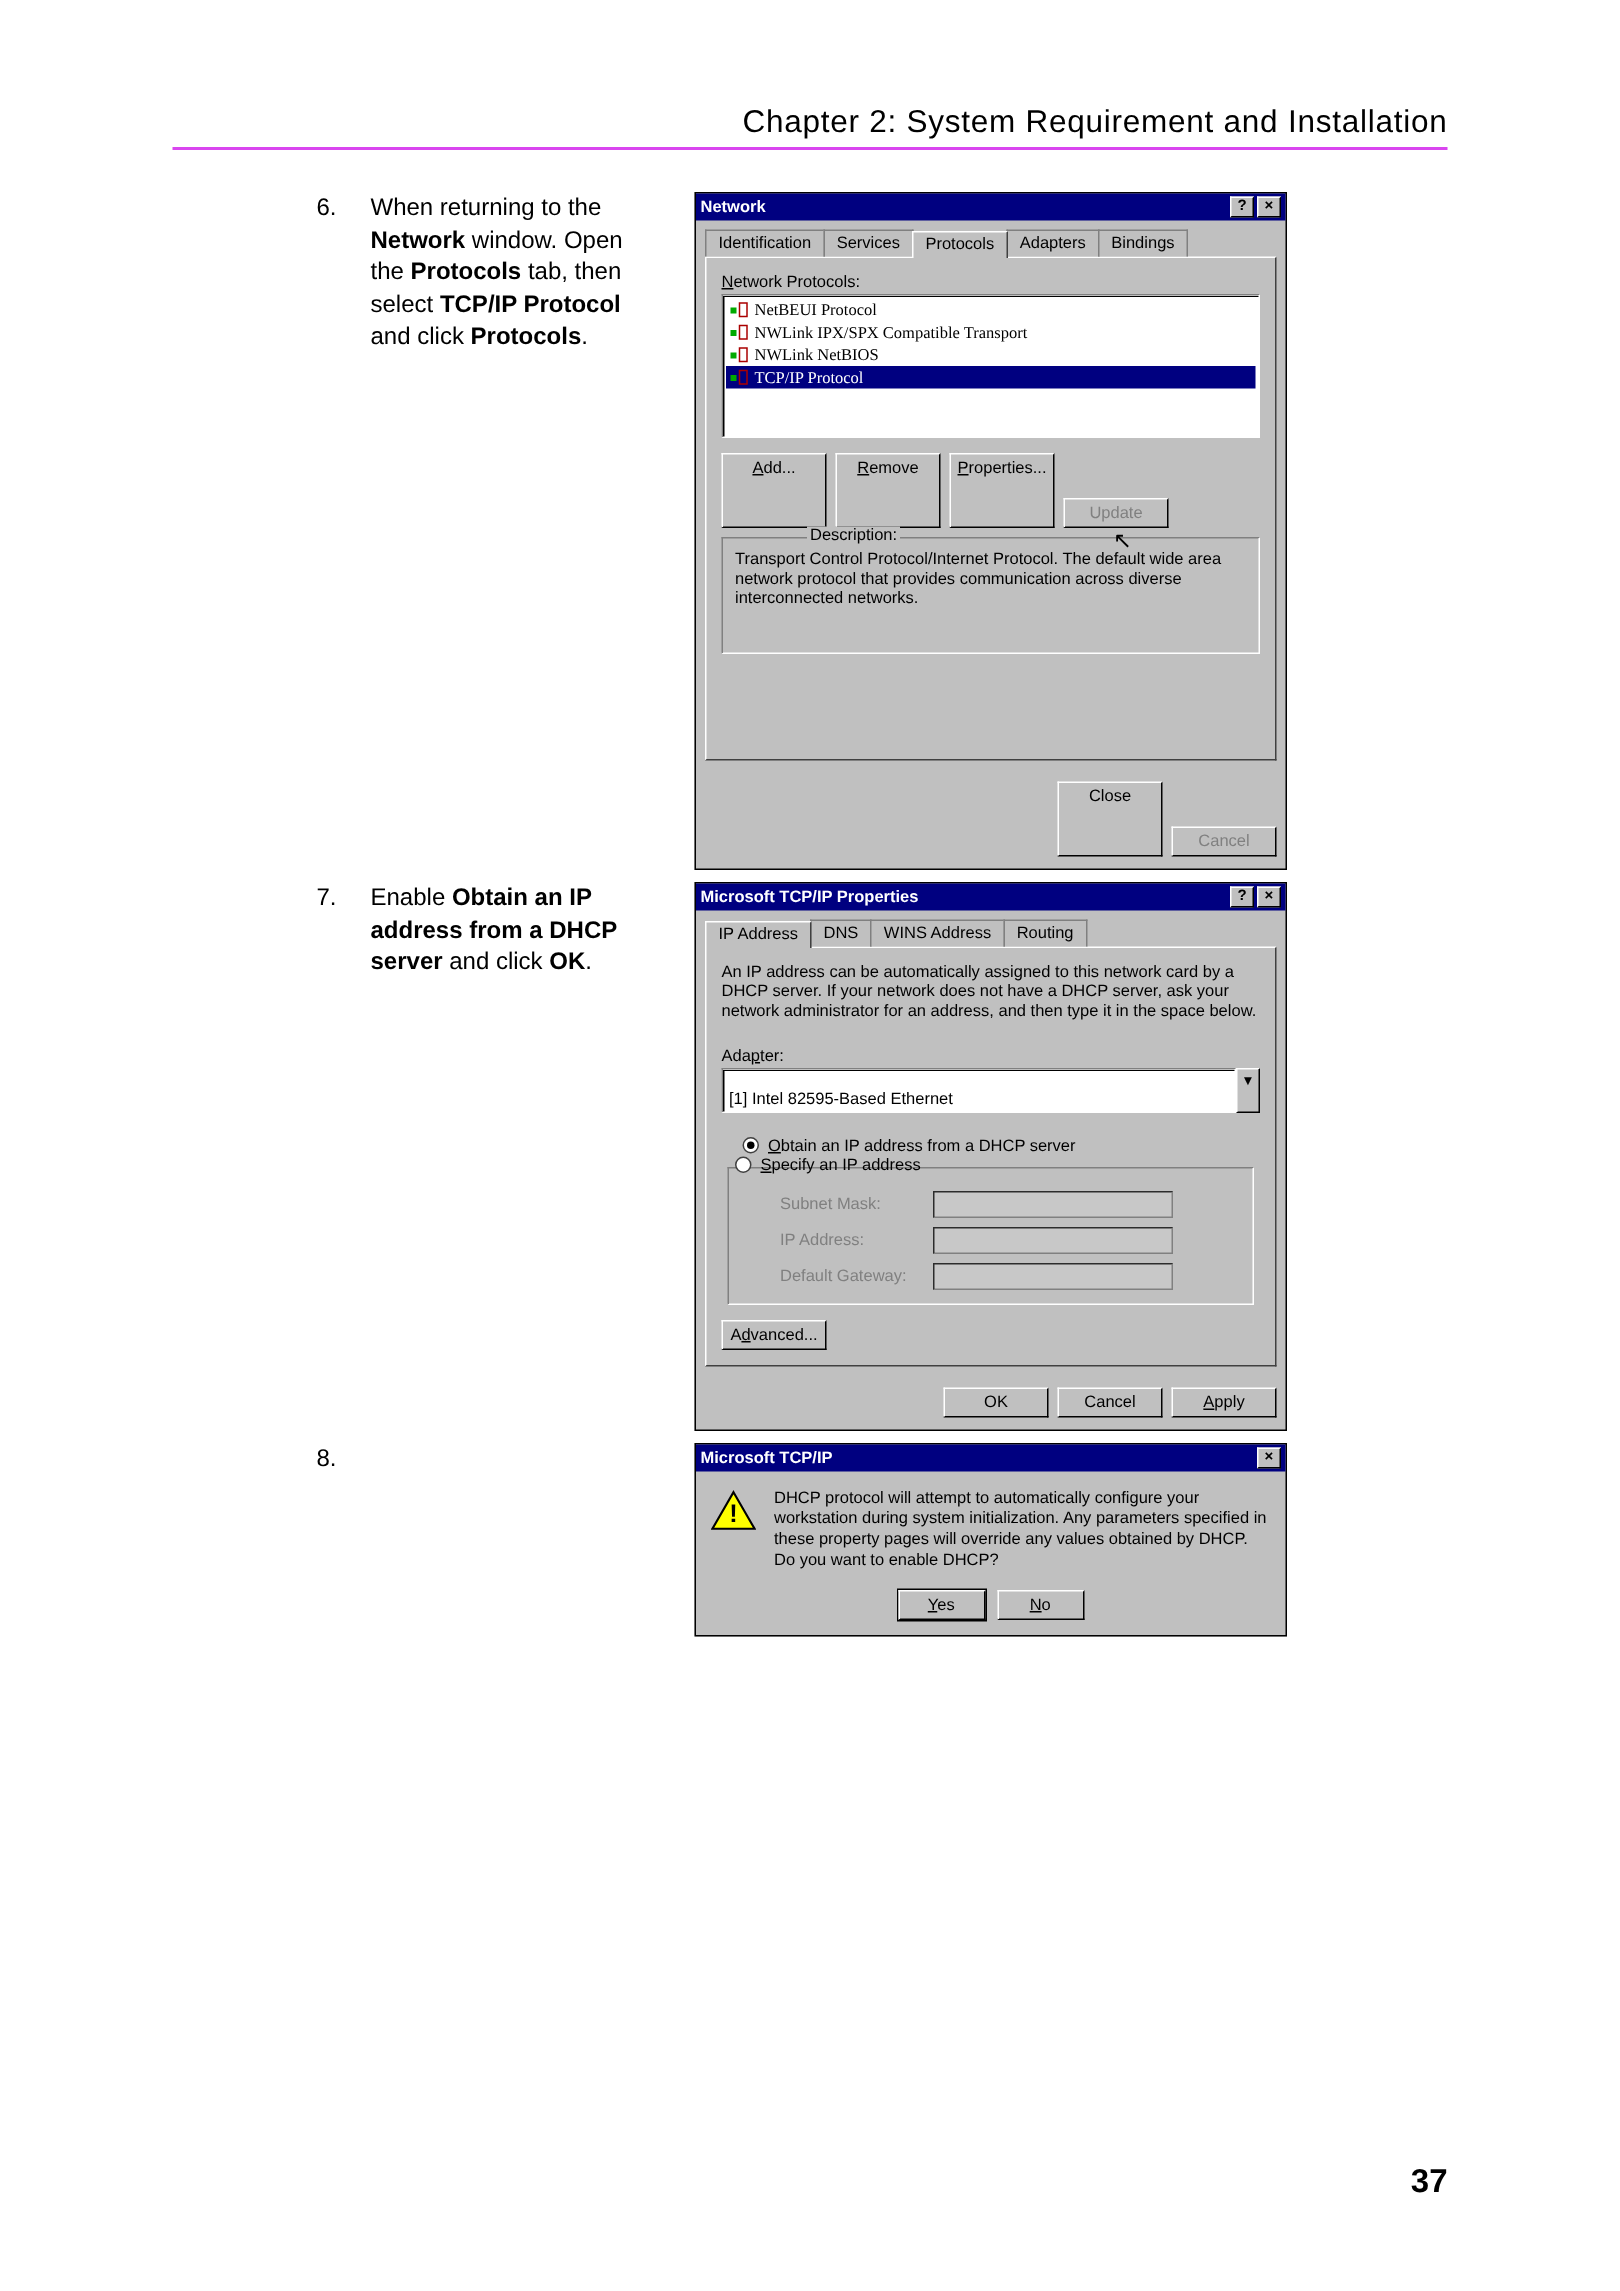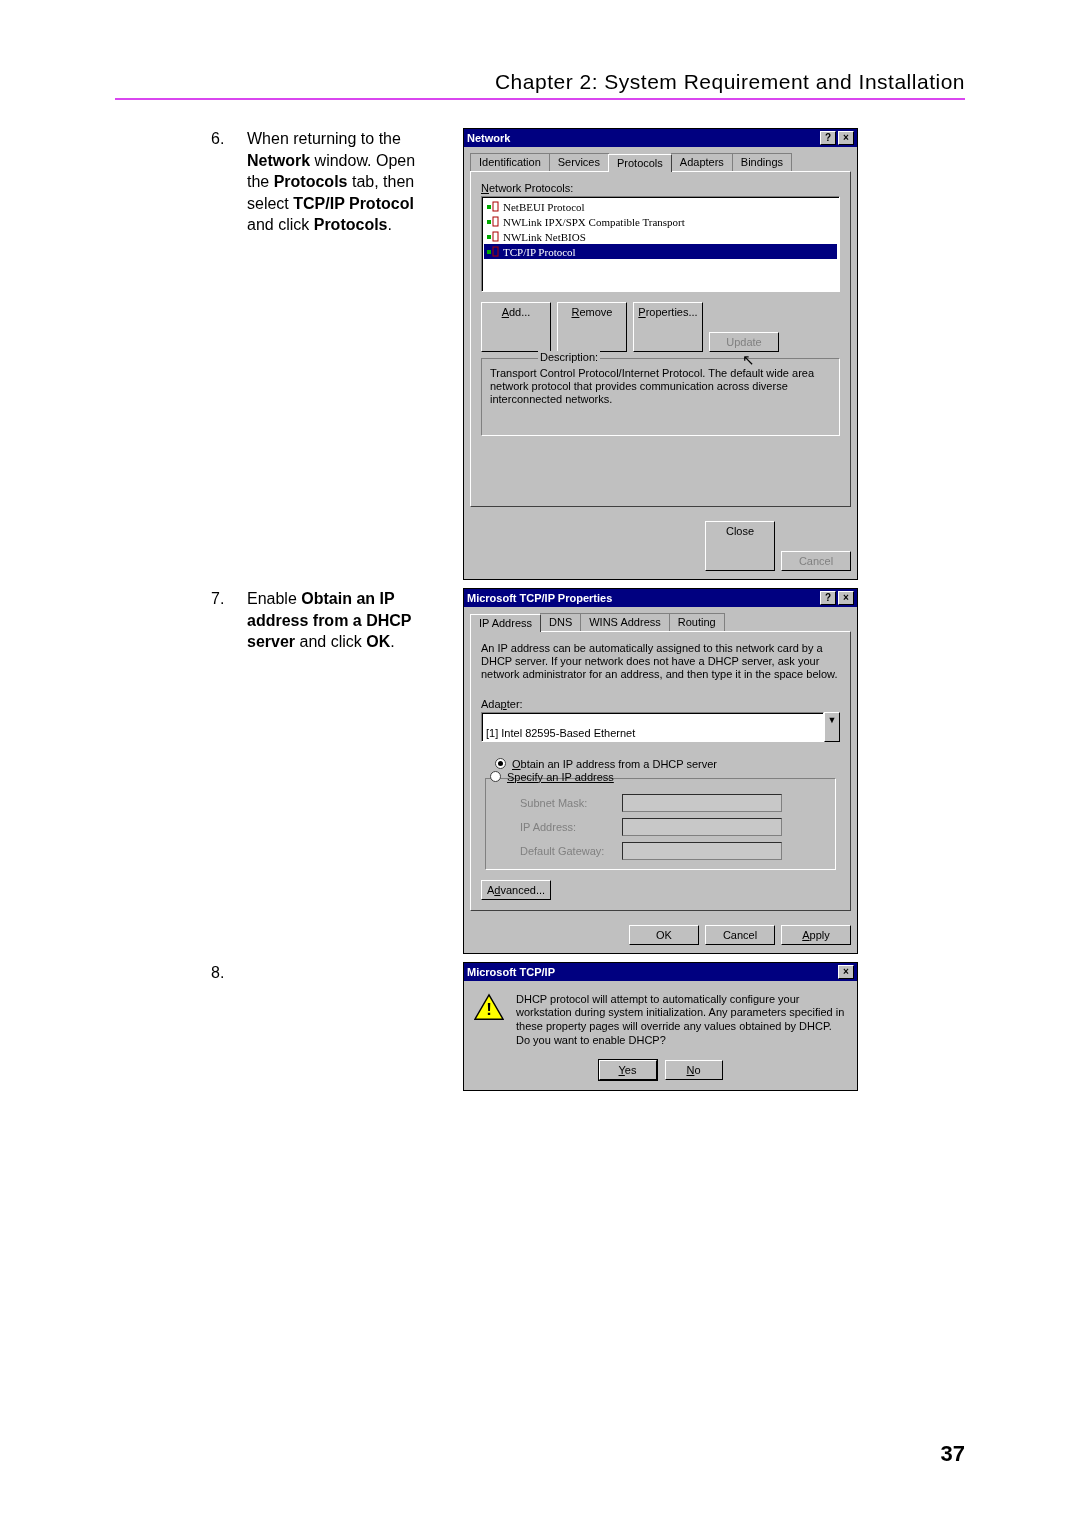--- a/index.html
+++ b/index.html
@@ -186,21 +186,21 @@
           <div class="arrow">▼</div>
         </div>
         <div style="height:14px"></div>
         <div class="radio-row">
           <span class="radio">
               <span class="dot"></span>
             </span>
           <span><span style="text-decoration:underline">O</span>btain an IP address from a DHCP server</span>
         </div>
         <div class="groupbox" style="margin:6px 4px 10px 4px; padding-top:4px;">
-          <div class="radio-row" style="padding-left:0; margin:-14px 0 6px -4px;text-decoration:underline;">
+          <div class="radio-row" style="padding-left:0; margin:-14px 0 6px -4px;">
             <span class="radio"></span>
             <span><span style="text-decoration:underline">S</span>pecify an IP address</span>
           </div>
           <div class="ip-field-row">
               <span class="ip-lbl">Subnet Mask:</span>
               <div class="ip-input"></div>
             </div>
           <div class="ip-field-row">
               <span class="ip-lbl">IP Address:</span>
               <div class="ip-input"></div>

